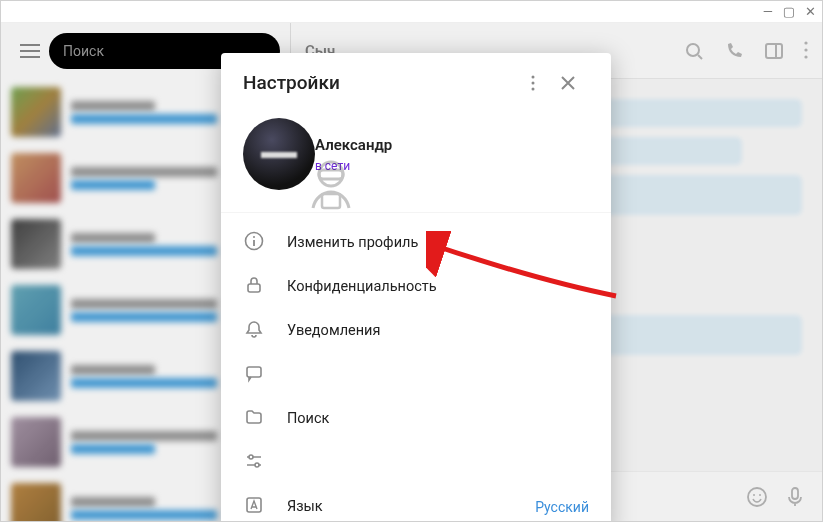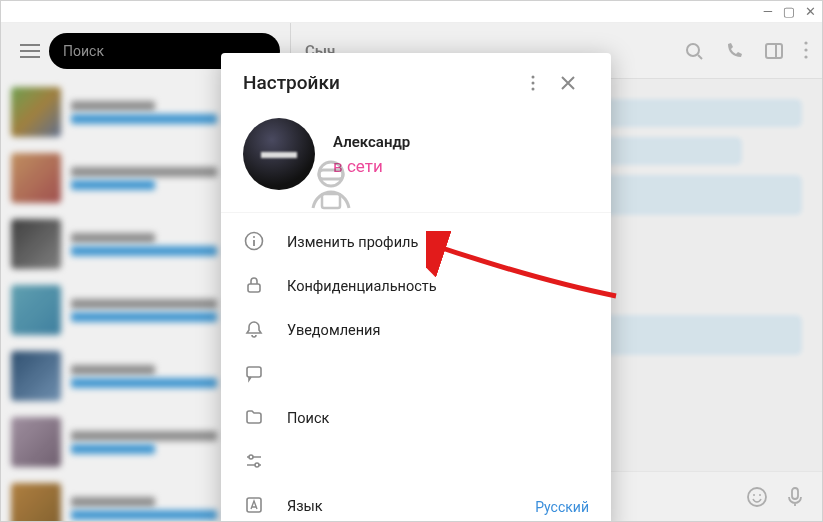--- a/index.html
+++ b/index.html
@@ -146,38 +146,37 @@
   .modal-header {
     display:flex;
     align-items:center;
     padding:18px 20px 10px 22px;
   }
   .modal-title { font-size:19px; font-weight:500; color:#222; flex:1;}
   .modal-header .icon-btn { color:#8a8a8a; width:30px; text-align:center; cursor:pointer;}
   .profile {
     display:flex;
     align-items:center;
-    gap:18px;
     padding:14px 22px 22px 22px;
   }
   .profile-avatar {
     width:72px; height:72px;
     border-radius:50%;
     background: radial-gradient(circle at 40% 30%, #4a4a60, #111 70%);
     position:relative;
     overflow:hidden;
   }
   .profile-avatar::after{
     content:"";
     position:absolute;
     left:18px; top:34px; width:36px; height:6px;
     background:#ddd; filter:blur(1px);
   }
   .profile-info .name { font-size:15px; font-weight:600; color:#222; }
-  .profile-info .status { font-size:17px; color:#ec4899; margin-top:5px; }
+  .profile-info .status { font-size:12px; color:#6d28d9; margin-top:5px; }
   .divider { height:10px; background:#f4f4f4; }
   .menu { padding:6px 0; }
   .menu-item {
     display:flex;
     align-items:flex-end;
     gap:22px;
     padding:12px 22px;
     font-size:14.5px;
     color:#222;
     cursor:pointer;

